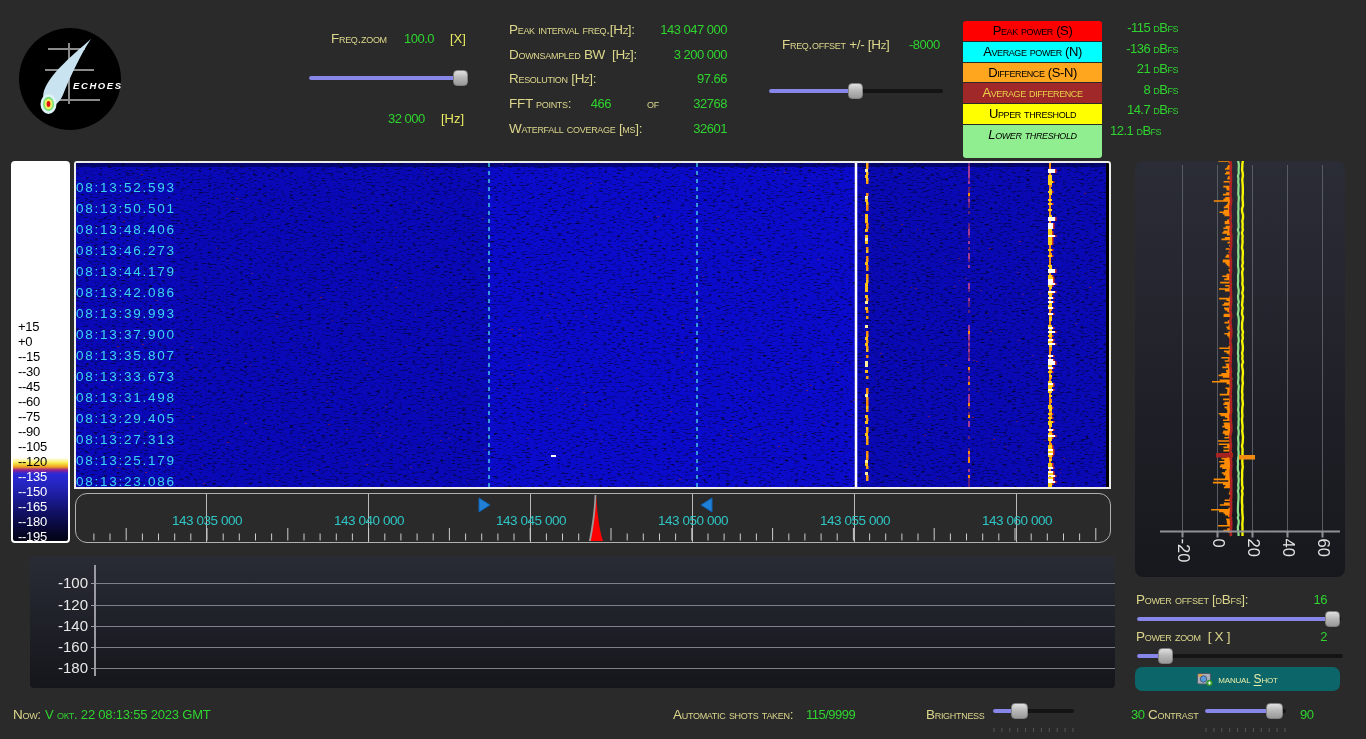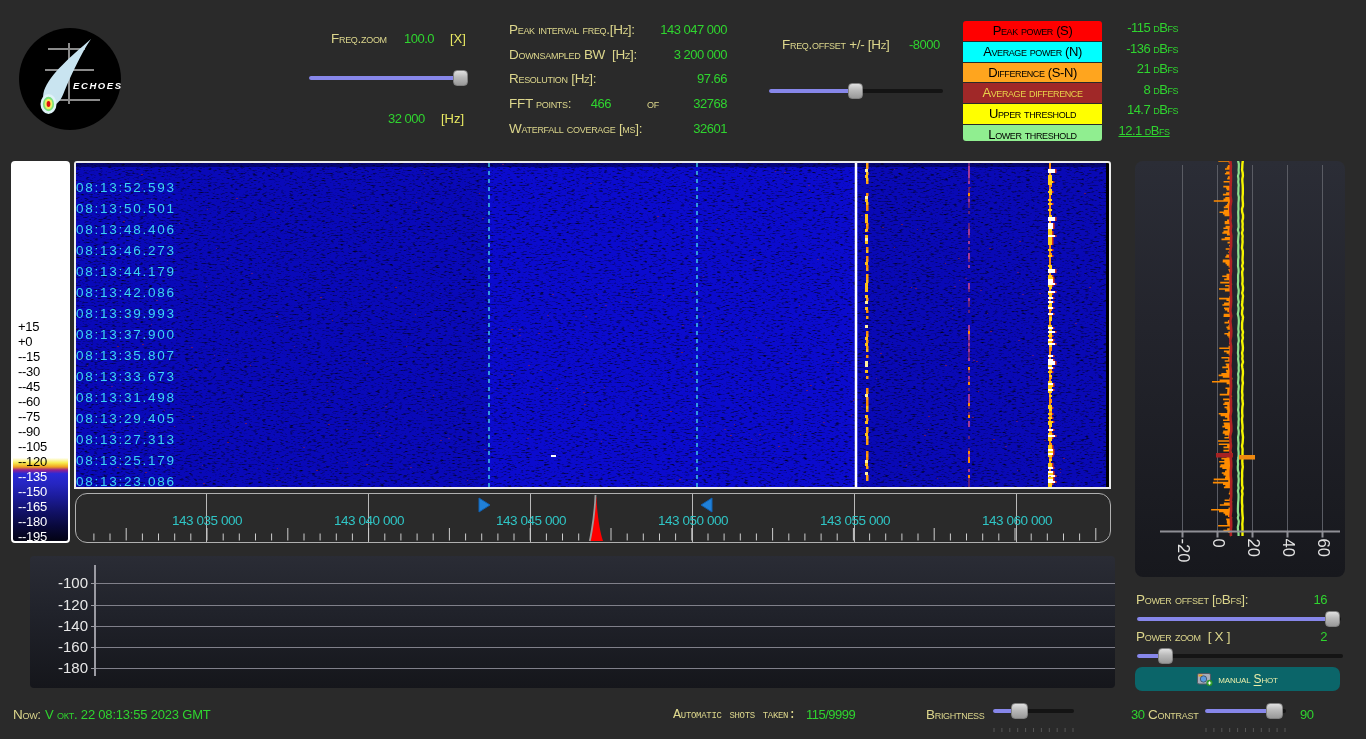--- a/index.html
+++ b/index.html
@@ -65,28 +65,28 @@
     <div class="fill" style="width:88px;"></div>
   <div class="handle" style="left:79px;"></div>
 </div>
 
 <div class="abs" style="left:963px; top:21px; width:139px; font-variant:small-caps; font-size:13px; letter-spacing:-0.4px; text-align:center;">
   <div style="height:19.8px; margin-bottom:1px; background:#ff0000; color:#000000; line-height:19.8px; border-radius:3px 3px 0 0;">Peak power (S)</div>
   <div style="height:19.8px; margin-bottom:1px; background:#00ffff; color:#000; line-height:19.8px;">Average power (N)</div>
   <div style="height:19.8px; margin-bottom:1px; background:#ffa51e; color:#000000; line-height:19.8px;">Difference (S-N)</div>
   <div style="height:19.8px; margin-bottom:1px; background:#a02828; color:#e8d24a; line-height:19.8px;">Average difference</div>
   <div style="height:19.8px; margin-bottom:1px; background:#ffff00; color:#000; line-height:19.8px;">Upper threshold</div>
-  <div style="height:16px; background:#90ee90; color:#000; line-height:19.8px; border-radius:0 0 3px 3px;">Lower threshold</div>
+  <div style="height:33px; background:#90ee90; color:#000; line-height:19.8px; border-radius:0 0 3px 3px;font-style:italic;">Lower threshold</div>
 </div>
 <div class="val" style="left:1110px; top:20px; width:68px; text-align:right; font-variant:small-caps;">-115 dBfs</div>
 <div class="val" style="left:1110px; top:41px; width:68px; text-align:right; font-variant:small-caps;">-136 dBfs</div>
 <div class="val" style="left:1110px; top:61px; width:68px; text-align:right; font-variant:small-caps;">21 dBfs</div>
 <div class="val" style="left:1110px; top:82px; width:68px; text-align:right; font-variant:small-caps;">8 dBfs</div>
 <div class="val" style="left:1110px; top:102px; width:68px; text-align:right; font-variant:small-caps;">14.7 dBfs</div>
-<div class="val" style="left:1110px; top:123px; width:68px; text-align:center; font-variant:small-caps;text-decoration:underline;">12.1 dBfs</div>
+<div class="val" style="left:1110px; top:123px; width:68px; text-align:left; font-variant:small-caps;">12.1 dBfs</div>
 
 <div class="abs" style="left:11px; top:161px; width:59px; height:382px; border-radius:4px; border:2px solid #fff; overflow:hidden;
   background:linear-gradient(180deg,
     #ffffff 0%, #ffffff 78%, #f8ee50 79.3%, #f0a020 80.4%, #98208c 81.2%, #2a2ad8 82.2%, #2525c0 85%,
     #1b1b98 88.5%, #12126a 92%, #09093c 96%, #030313 100%);">
   <div style="position:absolute; left:5px; top:156px; font-size:13px; letter-spacing:-0.3px; color:#000; line-height:15px;">
     +15<br>+0<br>--15<br>--30<br>--45<br>--60<br>--75<br>--90<br>--105<br>--120<br>
     <span style="color:#fff;">--135<br>--150<br>--165<br>--180<br>--195</span>
   </div>
 </div>
@@ -888,21 +888,21 @@
   <svg width="16" height="14" viewBox="0 0 16 14" style="vertical-align:-3px; margin-right:5px;">
     <rect x="0.5" y="1.5" width="13" height="10.5" rx="1.5" fill="#a8aeba" stroke="#555a64" stroke-width="1"></rect>
     <rect x="1.5" y="2.5" width="4" height="2" fill="#e8a020"></rect>
     <circle cx="6.5" cy="7" r="3.2" fill="#5a9ae0" stroke="#3a4a5a" stroke-width="0.8"></circle>
     <circle cx="12.5" cy="11" r="2.9" fill="#38a838" stroke="#1f7a1f" stroke-width="0.5"></circle>
     <path d="M 12.5 9.4 V 12.6 M 10.9 11 H 14.1" stroke="#fff" stroke-width="1"></path>
   </svg>manual <span style="text-decoration:underline; text-underline-offset:2px;">S</span>hot</div>
 
 <div class="lbl" style="left:13px; top:707px;">Now:</div>
 <div class="val" style="left:45px; top:707px; font-variant:small-caps; letter-spacing:-0.2px;">V окт. 22 08:13:55 2023 GMT</div>
-<div class="lbl" style="left:673px; top:707px;font-family:Liberation Mono, monospace;">Automatic shots taken:</div>
+<div class="lbl" style="left:673px; top:707px;">Automatic shots taken:</div>
 <div class="val" style="left:806px; top:707px;">115/9999</div>
 <div class="lbl" style="left:926px; top:707px;">Brightness</div>
 <div class="slider" style="left:993px; top:703px; width:81px; height:17px;">
   <div class="track"></div>
     <div class="fill" style="width:27px;"></div>
   <div class="handle" style="left:18px; width:17px;"></div>
 </div>
 <div class="abs" id="btick1" style="left:993px; top:719px;"><svg width="81" height="5">
       <line x1="1.0" y1="0" x2="1.0" y2="4" stroke="#555" stroke-width="1"></line>
       <line x1="8.9" y1="0" x2="8.9" y2="4" stroke="#555" stroke-width="1"></line>

